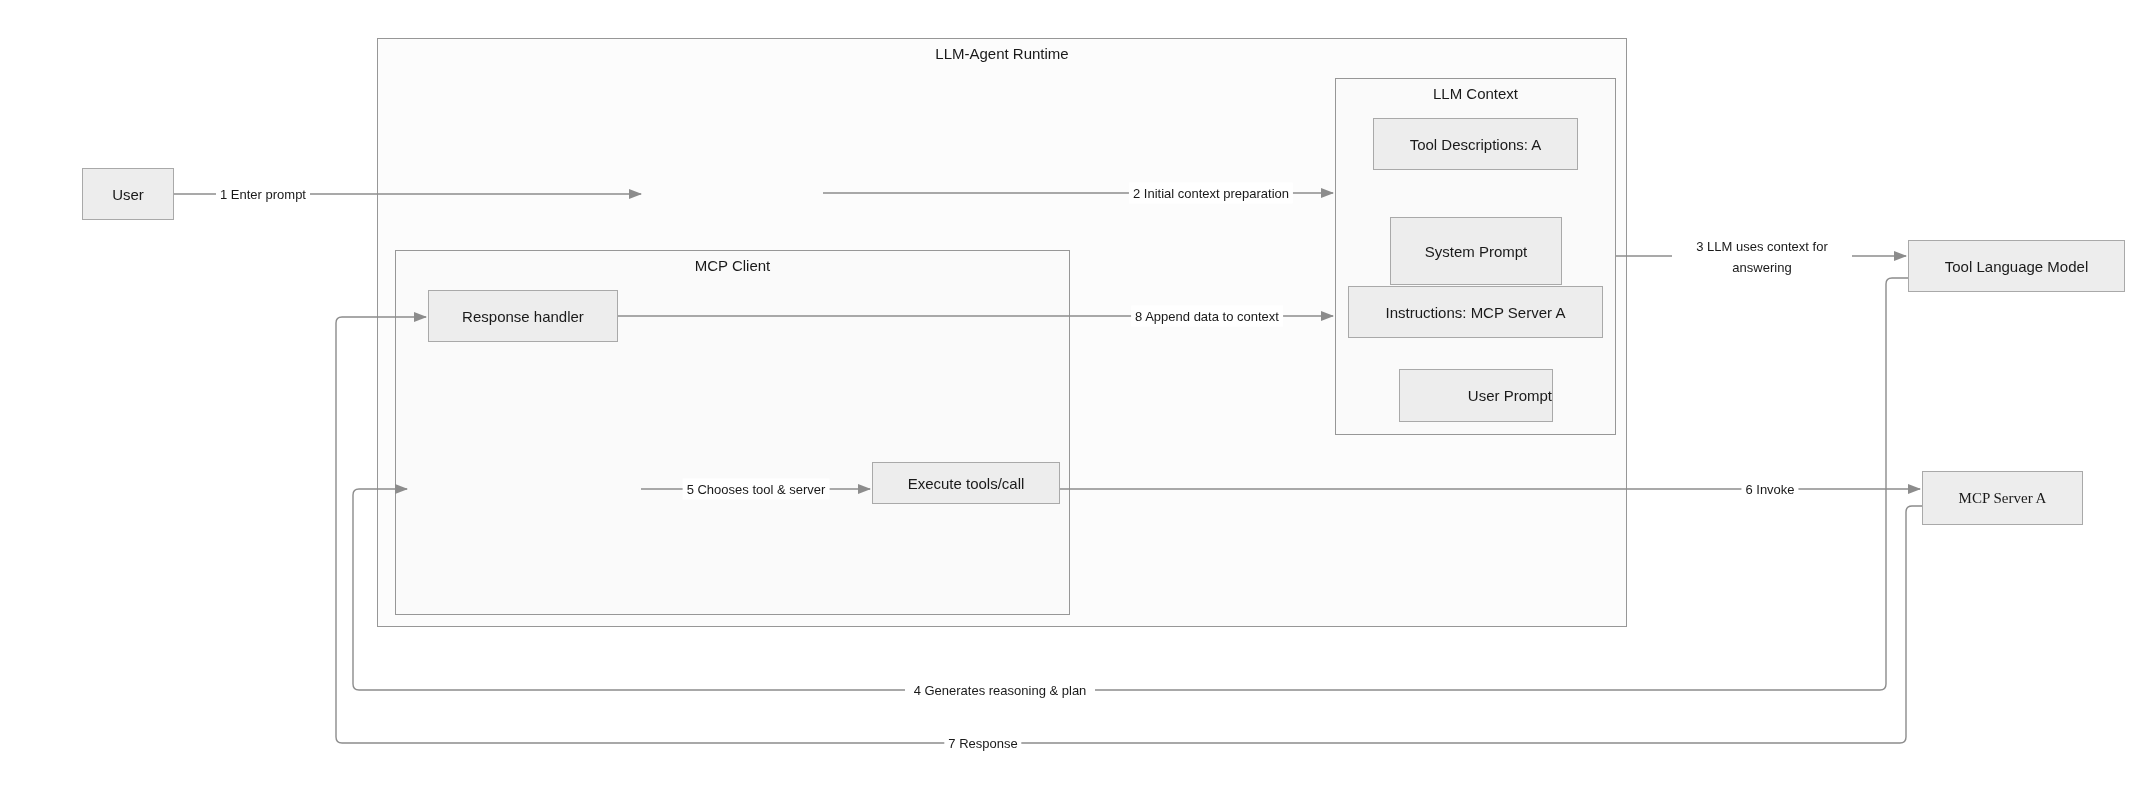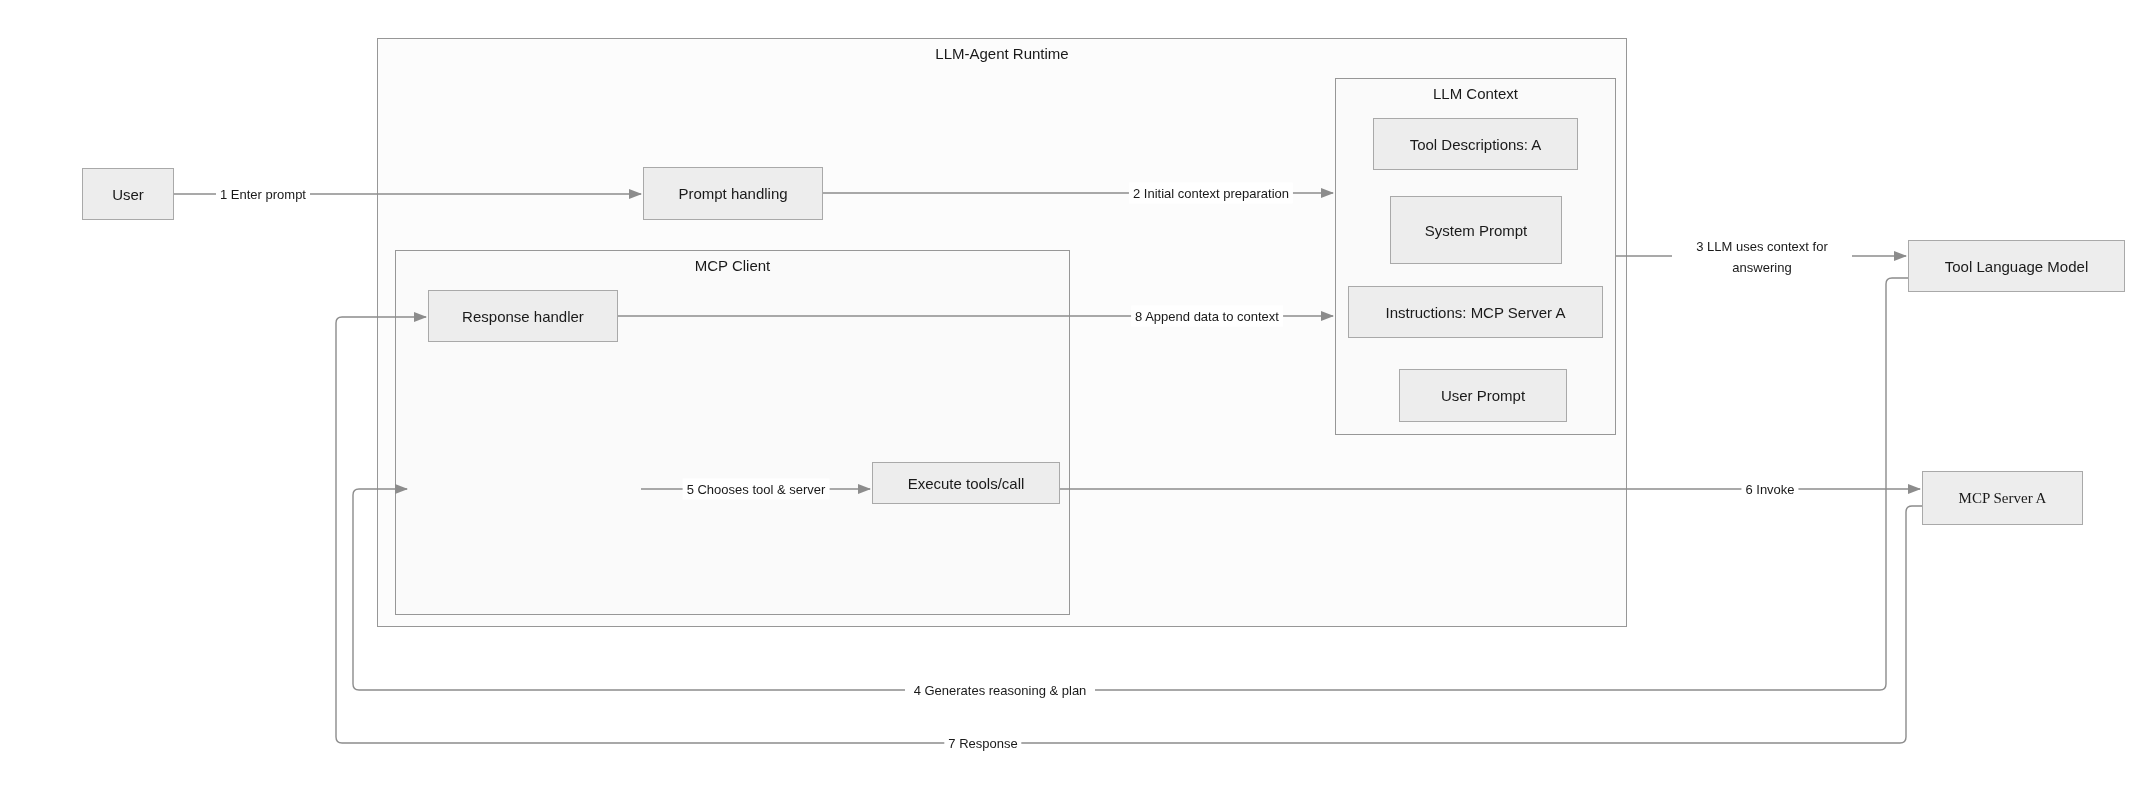--- a/index.html
+++ b/index.html
@@ -66,23 +66,20 @@
     <path class="edge" marker-end="url(#arrow)" d="M601 489 H830"></path>
     <path class="edge" marker-end="url(#arrow)" d="M1020 489 H1880"></path>
     <path class="edge" marker-end="url(#arrow)" d="M1882 506 H1872 Q1866 506 1866 512 V737 Q1866 743 1860 743 H302 Q296 743 296 737 V323 Q296 317 302 317 H386"></path>
     <path class="edge" marker-end="url(#arrow)" d="M578 316 H1293"></path>
   </svg>
 
   <div class="node" style="left:42px;top:168px;width:92px;height:52px;">
     <span>User</span>
   </div>
 
-  <div class="node" style="left:603px;top:167px;width:180px;height:53px;">
-    <span>Prompt handling</span>
-  </div>
 
   <div class="node" style="left:388px;top:290px;width:190px;height:52px;">
     <span>Response handler</span>
   </div>
 
 
   <div class="node" style="left:832px;top:462px;width:188px;height:42px;">
     <span>Execute tools/call</span>
   </div>
 
@@ -91,29 +88,29 @@
   </div>
 
   <div class="node" style="left:1882px;top:471px;width:161px;height:54px;font-family:Liberation Serif, serif;">
     <span>MCP Server A</span>
   </div>
 
   <div class="node" style="left:1333px;top:118px;width:205px;height:52px;">
     <span>Tool Descriptions: A</span>
   </div>
 
-  <div class="node" style="left:1350px;top:196px;width:172px;height:68px;">
+  <div class="node" style="left:1350px;top:217px;width:172px;height:68px;">
     <span>System Prompt</span>
   </div>
 
   <div class="node" style="left:1308px;top:286px;width:255px;height:52px;">
     <span>Instructions: MCP Server A</span>
   </div>
 
-  <div class="node" style="left:1359px;top:369px;width:168px;height:53px;">
+  <div class="node" style="left:1359px;top:369px;width:154px;height:53px;justify-content:flex-end;">
     <span>User Prompt</span>
   </div>
 
   <div class="edge-label" style="left:223px;top:194px;">1 Enter prompt</div>
   <div class="edge-label" style="left:1171px;top:193px;">2 Initial context preparation</div>
   <div class="edge-label wrap w3" style="left:1722px;top:257px;">3 LLM uses context for answering</div>
   <div class="edge-label wrap w4" style="left:960px;top:690px;">4 Generates reasoning &amp; plan</div>
   <div class="edge-label" style="left:716px;top:489px;">5 Chooses tool &amp; server</div>
   <div class="edge-label" style="left:1730px;top:489px;">6 Invoke</div>
   <div class="edge-label" style="left:943px;top:743px;">7 Response</div>

